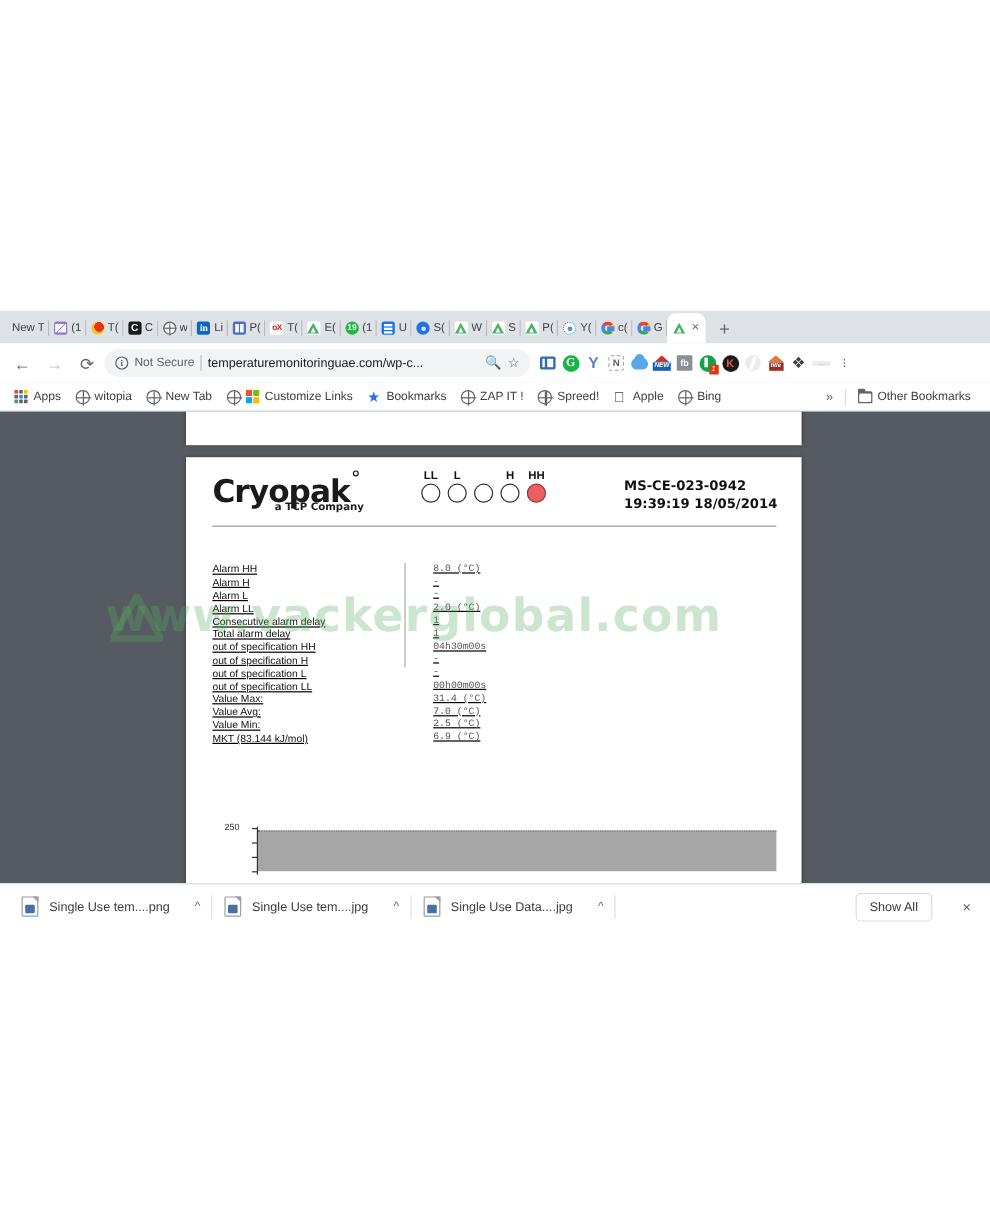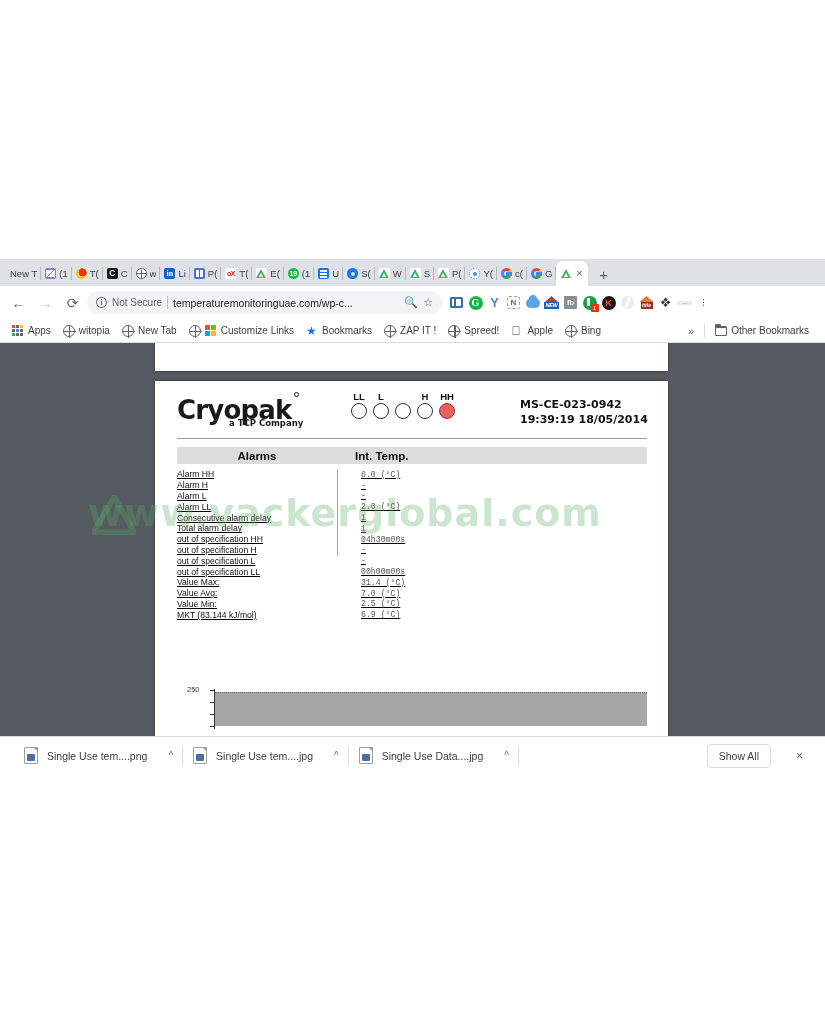--- a/index.html
+++ b/index.html
@@ -378,21 +378,21 @@
 
   
   .downloads {
     position: absolute;
     left: 0; top: 736px;
     width: 825px; height: 38px;
     background: #ffffff;
     border-top: 1px solid #dadce0;
     display: flex;
     align-items: center;
-    padding: 0 14px;
+    padding: 0 8px;
   }
   .dl-item {
     display: flex; align-items: center;
     height: 38px;
     padding: 0 10px;
     gap: 9px;
     position: relative;
     font-size: 10.5px;
     color: #3c4043;
     white-space: nowrap;
@@ -674,24 +674,20 @@
           </div>
         </div>
 
         <div class="doc-id">
           <div>MS-CE-023-0942</div>
           <div>19:39:19 18/05/2014</div>
         </div>
         <div class="head-rule"></div>
       </div>
 
-      <div class="alarms-hdr">
-        <div class="ah-alarms">Alarms</div>
-        <div class="ah-temp">Int. Temp.</div>
-      </div>
 
       <div class="vline"></div>
 
       <div class="alarms-body">
         <div class="arow">
           <div class="acell-l">Alarm HH</div>
           <div class="acell-r">8.0 (°C)</div>
         </div>
         <div class="arow">
           <div class="acell-l">Alarm H</div>

